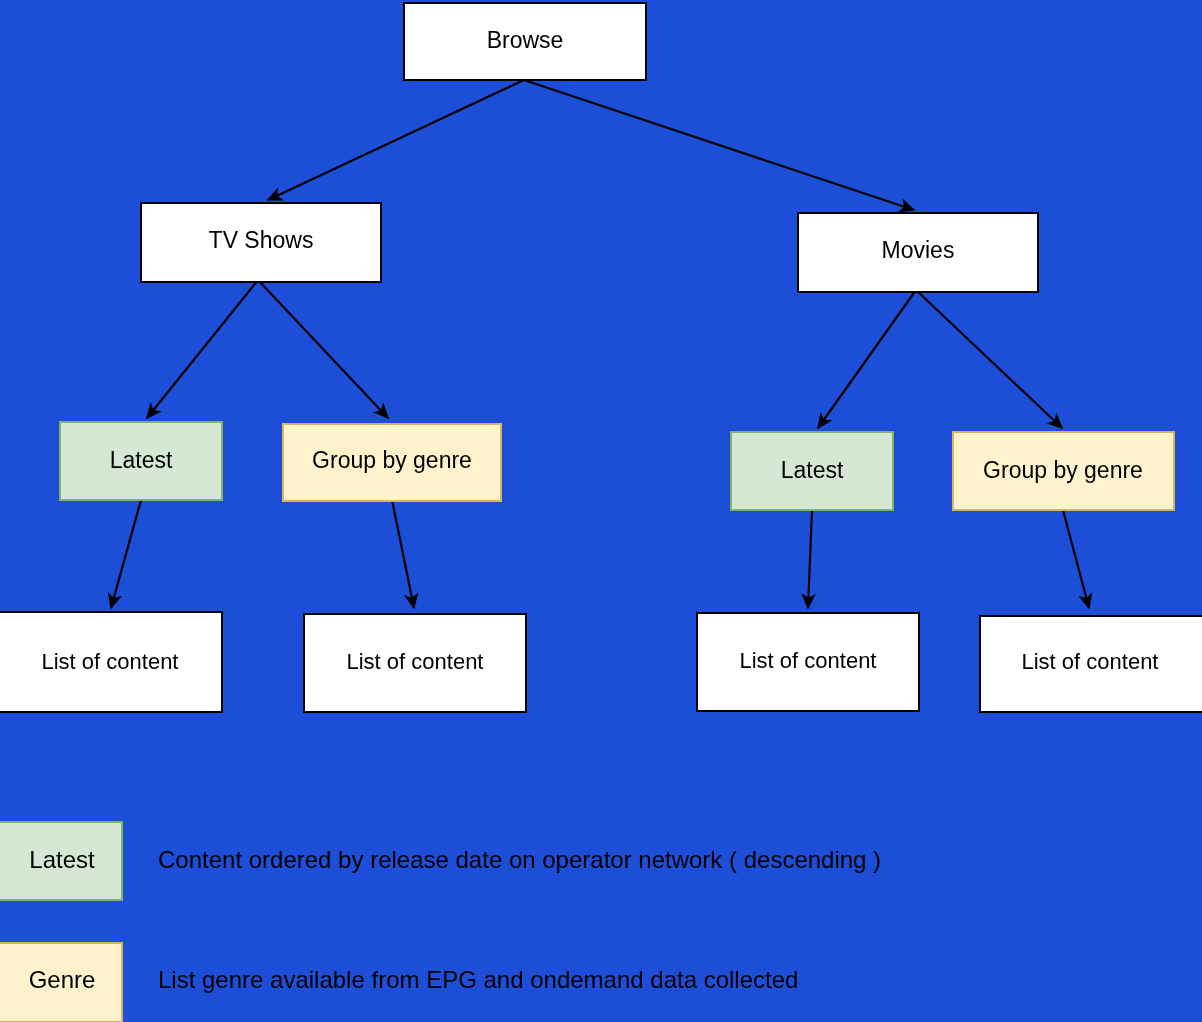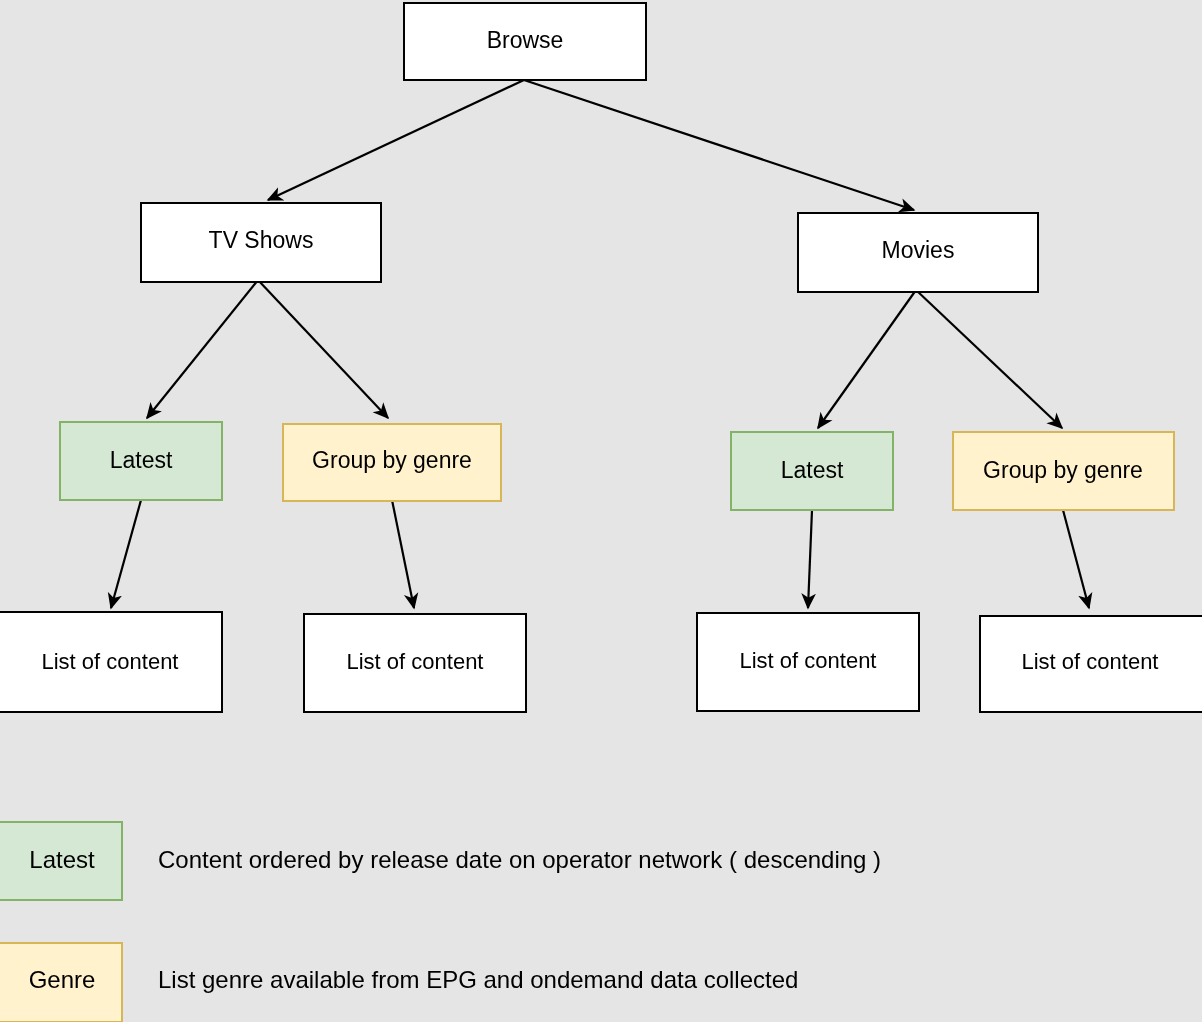--- a/index.html
+++ b/index.html
@@ -11,21 +11,21 @@
   body {
     width: 1202px;
     height: 1022px;
     overflow: hidden;
     font-family: "Liberation Sans", sans-serif;
   }
   #diagram-root {
     position: relative;
     width: 1202px;
     height: 1022px;
-    background: #e5e5e5;
+    background: #1d4ed8;
   }
   svg#flow {
     position: absolute;
     top: 0;
     left: 0;
     width: 1202px;
     height: 1022px;
     display: block;
   }
   .node-rect {

